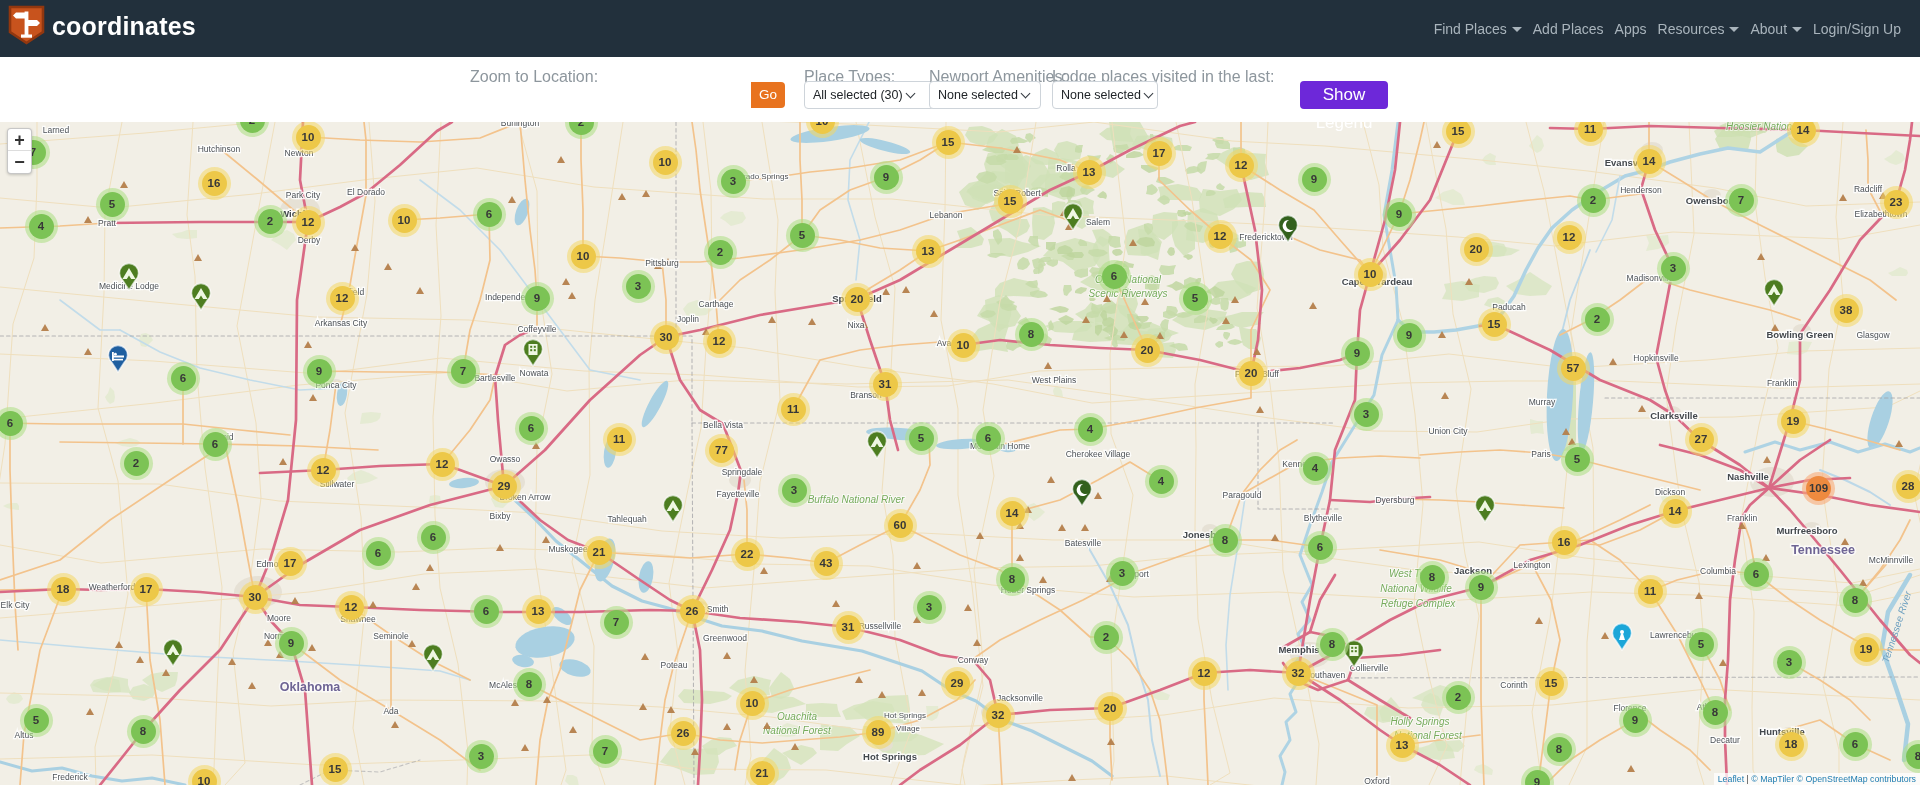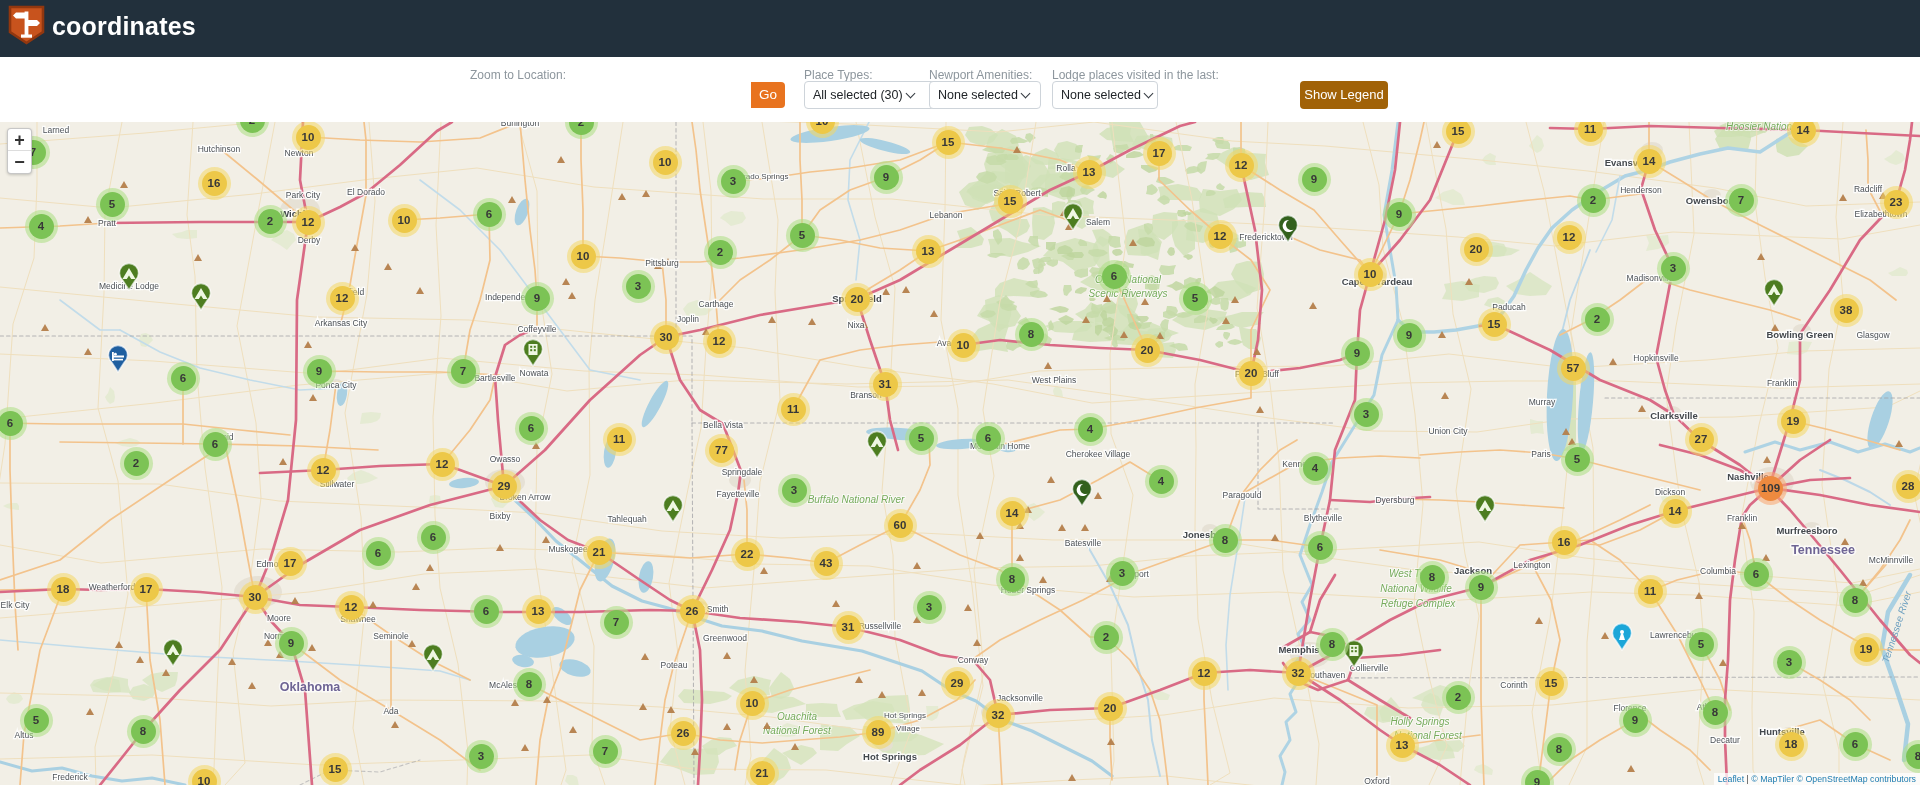--- a/index.html
+++ b/index.html
@@ -3,26 +3,26 @@
 <style>
 * { margin:0; padding:0; box-sizing:border-box; }
 html,body { width:1920px; height:785px; overflow:hidden; font-family:"Liberation Sans",sans-serif; background:#fff; }
 .nav { position:absolute; left:0; top:0; width:1920px; height:57px; background:#22303c; }
 .logo { position:absolute; left:8px; top:5px; }
 .brand { position:absolute; left:52px; top:12px; color:#fff; font-size:25px; font-weight:700; letter-spacing:0.2px; }
 .menu { position:absolute; right:19px; top:0; height:57px; display:flex; align-items:center; gap:11px; color:#a9b4bc; font-size:14px; }
 .menu .it { white-space:nowrap; }
 .caret { display:inline-block; margin-left:5px; vertical-align:2px; width:0; height:0; border-left:5px solid transparent; border-right:5px solid transparent; border-top:5px solid #a9b4bc; }
 .filters { position:absolute; left:0; top:57px; width:1920px; height:65px; background:#fff; }
-.flabel { position:absolute; color:#8d969d; font-size:12px; }
+.flabel { position:absolute; color:#8d969d; font-size:16px; }
 .finput { position:absolute; left:470px; top:25px; width:281px; height:26px; border:1px solid #ced4da; border-right:none; border-radius:4px 0 0 4px; background:#fff; color:#454c52; font-size:11.5px; line-height:24px; padding-left:10px; }
 .gobtn { position:absolute; left:751px; top:25px; width:34px; height:26px; background:#e8731f; color:#fff; font-size:13.5px; text-align:center; line-height:26px; border-radius:0 4px 4px 0; }
 .sel { position:absolute; top:24px; height:28px; border:1px solid #ced4da; border-radius:4px; background:#fff; color:#212529; font-size:12.5px; line-height:26px; padding:0 8px; white-space:nowrap; }
 .sel .chev { display:inline-block; margin-left:4px; width:7px; height:7px; border-right:1.8px solid #343a40; border-bottom:1.8px solid #343a40; transform:rotate(45deg); vertical-align:2px; }
-.legendbtn { position:absolute; left:1300px; top:24px; width:88px; height:28px; background:#a16207; color:#fff; font-size:13px; text-align:center; line-height:28px; border-radius:4px; }
+.legendbtn { position:absolute; left:1300px; top:24px; width:88px; height:28px; background:#6d28d9; color:#fff; font-size:17px; text-align:center; line-height:28px; border-radius:4px; }
 .map { position:absolute; left:0; top:122px; width:1920px; height:663px; background:#f2efe6; }
 svg.base { position:absolute; left:0; top:0; }
 svg.pins { position:absolute; left:0; top:0; pointer-events:none; }
 .town { font-size:8.5px; fill:#4c5156; text-anchor:middle; paint-order:stroke; stroke:rgba(255,255,255,0.85); stroke-width:2.6px; font-family:"Liberation Sans",sans-serif; }
 .town11 { font-size:8px; fill:#4c5156; text-anchor:middle; paint-order:stroke; stroke:rgba(255,255,255,0.85); stroke-width:2.4px; }
 .town13 { font-size:9.5px; font-weight:700; fill:#43484d; text-anchor:middle; paint-order:stroke; stroke:rgba(255,255,255,0.85); stroke-width:2.8px; }
 .state { font-size:12.5px; font-weight:700; fill:#6e6494; text-anchor:middle; paint-order:stroke; stroke:rgba(255,255,255,0.7); stroke-width:3px; }
 .park { font-size:10px; font-style:italic; fill:#76ab5c; text-anchor:middle; paint-order:stroke; stroke:rgba(255,255,255,0.6); stroke-width:2px; }
 .riv { font-size:10px; font-style:italic; fill:#6fa1c0; text-anchor:middle; }
 .cl { position:absolute; width:33px; height:33px; border-radius:50%; }
@@ -1241,37 +1241,45 @@
   </div>
 <div class="cl y" style="left:1849.5px;top:632.5px">
     <div>19</div>
   </div>
 <div class="cl y" style="left:1534.5px;top:666.5px">
     <div>15</div>
   </div>
 <div class="cl y" style="left:1774.5px;top:727.5px">
     <div>18</div>
   </div>
-<div class="cl o" style="left:1754px;top:471.5px">
+<div class="cl o" style="left:1802px;top:471.5px">
     <div>109</div>
   </div>
 <div class="zoomctl">
     <div class="b">+</div>
     <div class="b">−</div>
   </div>
 <div class="attr">Leaflet <span class="d">|</span> © MapTiler © OpenStreetMap contributors</div>
 <div class="nav">
 <svg class="logo" width="37" height="40" viewBox="0 0 37 40">
 <path d="M2 2 H35 V27 L18.5 38 L2 27 Z" fill="#c8531d" stroke="#92370f" stroke-width="2.6"></path>
 <rect x="16.6" y="6.5" width="3.8" height="25" fill="#fff"></rect>
 <path d="M17 7.5 H8 L5 10.5 L8 13.5 H17 Z" fill="#fff"></path>
 <path d="M20 15 H29 L32 18 L29 21 H20 Z" fill="#fff"></path>
 <rect x="13" y="29.5" width="11" height="3.2" fill="#fff"></rect>
 </svg>
 <div class="brand">coordinates</div>
+<div class="menu">
+<span class="it">Find Places<span class="caret"></span></span>
+<span class="it">Add Places</span>
+<span class="it">Apps</span>
+<span class="it">Resources<span class="caret"></span></span>
+<span class="it">About<span class="caret"></span></span>
+<span class="it">Login/Sign Up</span>
+</div>
 </div>
 <div class="filters">
 <div class="flabel" style="left:470px;top:11px">Zoom to Location:</div>
 <div class="gobtn">Go</div>
 <div class="flabel" style="left:804px;top:11px">Place Types:</div>
 <div class="sel" style="left:804px;width:133px">All selected (30)<span class="chev"></span></div>
 <div class="flabel" style="left:929px;top:11px">Newport Amenities:</div>
 <div class="sel" style="left:929px;width:112px">None selected<span class="chev"></span></div>
 <div class="flabel" style="left:1052px;top:11px">Lodge places visited in the last:</div>
 <div class="sel" style="left:1052px;width:106px">None selected<span class="chev"></span></div>

